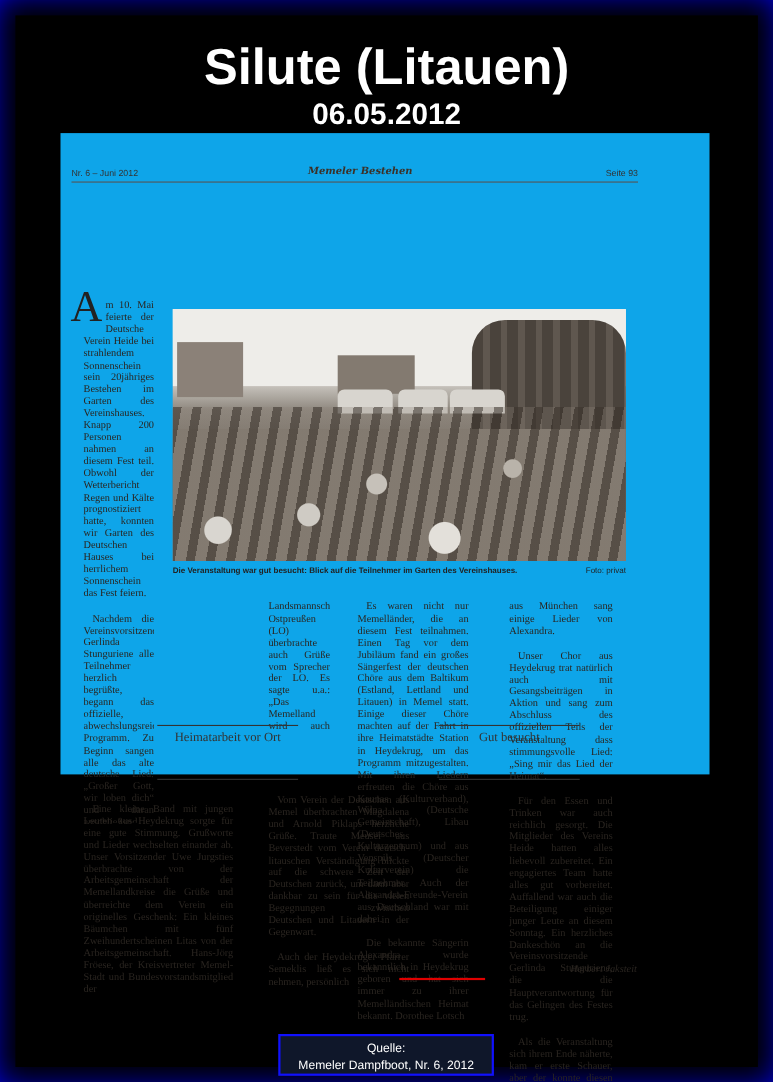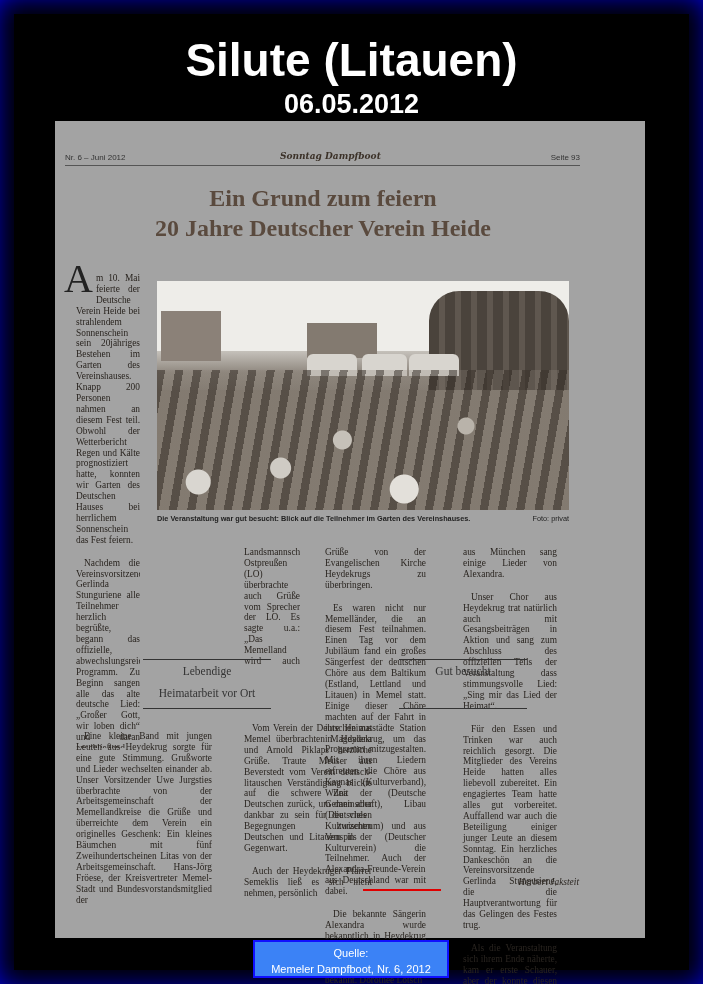--- a/index.html
+++ b/index.html
@@ -15,22 +15,22 @@
     box-shadow: 0 0 30px 20px #000;
   }
   .title {
     position: absolute; left: 0; width: 703px; text-align: center;
     color: #fff; font-family: "Liberation Sans", sans-serif; font-weight: bold;
   }
   .title.main { top: 33px; font-size: 46px; line-height: 54px; }
   .title.date { top: 88px; font-size: 27px; line-height: 32px; }
 
   .page {
-    position: absolute; left: 55px; top: 121px; width: 590px; height: 817px;
-    background: #a3a3a3;
+    position: absolute; left: 55px; top: 121px; width: 590px; height: 583px;
+    background: #0ea5e9;
   }
   .mast {
     position: absolute; left: 10px; top: 30px; width: 515px; height: 14px;
     font-family: "Liberation Sans", sans-serif; font-size: 8px; color: #333;
     border-bottom: 1px solid #555;
   }
   .mast .l { position: absolute; left: 0; top: 2px; }
   .mast .c { position: absolute; left: 215px; top: 0; font-family: "DejaVu Serif", serif; font-weight: bold; font-size: 9px; font-style: italic; color: #3b3128; }
   .mast .r { position: absolute; right: 0; top: 2px; margin-left: 45px; }
 
@@ -92,44 +92,40 @@
   .underline {
     position: absolute; left: 308px; top: 768px; width: 78px; height: 2px; background: #e00000;
   }
   .sig {
     position: absolute; left: 420px; top: 756px; width: 104px; text-align: right;
     font-style: italic; font-size: 9.4px; color: #2a2520;
   }
 
   .source {
     position: absolute; left: 253px; top: 940px; width: 196px; height: 38px;
-    background: #3b82f6; border: 2px solid #1010ff;
+    background: #0f172a; border: 2px solid #1010ff;
     color: #fff; font-family: "Liberation Sans", sans-serif; font-size: 11px; text-align: center; line-height: 16px;
     padding-top: 3px; box-sizing: border-box;
   }
 </style>
 </head>
 <body>
 
 <div class="frame-inner"></div>
 
 <div class="title main">Silute (Litauen)</div>
 <div class="title date">06.05.2012</div>
 
 <div class="page">
   <div class="mast">
     <span class="l">Nr. 6 – Juni 2012</span>
-    <span class="c">Sonntag Dampfboot</span>
+    <span class="c">Memeler Bestehen</span>
     <span class="r">Seite 93</span>
   </div>
 
-  <div class="headline">
-    <div class="h1">Ein Grund zum feiern</div>
-    <div class="h2">20 Jahre Deutscher Verein Heide</div>
-  </div>
 
   <div class="photo">
     <div class="sky"></div>
     <div class="house1"></div>
     <div class="house2"></div>
     <div class="trees"></div>
     <div class="tent" style="left:150px;width:50px"></div>
     <div class="tent" style="left:205px;width:45px"></div>
     <div class="tent" style="left:252px;width:50px"></div>
     <div class="grass"></div>
@@ -153,34 +149,32 @@
   <div class="col col2" style="width:80px;left:177px;">
     <p class="noind" style="height:120px;overflow:hidden">Landsmannschaft Ostpreußen (LO) überbrachte auch Grüße vom Sprecher der LO. Es sagte u.a.: „Das Memelland wird auch künftig ein Stück ostpreußischer und deutscher Identität im litauischen Staat haben“.</p>
   </div>
 
   <div class="col" style="left:177px;top:590px;width:152px;">
     <p>Vom Verein der Deutschen aus Memel überbrachten Magdalena und Arnold Piklaps herzliche Grüße. Traute Meuser aus Beverstedt vom Verein deutsch-litauschen Verständigung blickte auf die schwere Zeit der Deutschen zurück, um dann aber dankbar zu sein für die vielen Begegnungen zwischen Deutschen und Litauern in der Gegenwart.</p>
     <p>Auch der Heydekruger Pfarrer Semeklis ließ es sich nicht nehmen, persönlich</p>
   </div>
 
   <div class="col col3">
-    <p class="noind">Grüße von der Evangelischen Kirche Heydekrugs zu überbringen.</p>
     <p>Es waren nicht nur Memelländer, die an diesem Fest teilnahmen. Einen Tag vor dem Jubiläum fand ein großes Sängerfest der deutschen Chöre aus dem Baltikum (Estland, Lettland und Litauen) in Memel statt. Einige dieser Chöre machten auf der Fahrt in ihre Heimatstädte Station in Heydekrug, um das Programm mitzugestalten. Mit ihren Liedern erfreuten die Chöre aus Kaunas (Kulturverband), Wilna (Deutsche Gemeinschaft), Libau (Deutsches Kulturzentrum) und aus Venspils (Deutscher Kulturverein) die Teilnehmer. Auch der Alexandra-Freunde-Verein aus Deutschland war mit dabei.</p>
     <p>Die bekannte Sängerin Alexandra wurde bekanntlich in Heydekrug geboren und hat sich immer zu ihrer Memelländischen Heimat bekannt. Dorothee Lotsch</p>
   </div>
 
   <div class="col col4">
     <p class="noind">aus München sang einige Lieder von Alexandra.</p>
     <p>Unser Chor aus Heydekrug trat natürlich auch mit Gesangsbeiträgen in Aktion und sang zum Abschluss des offiziellen Teils der Veranstaltung dass stimmungsvolle Lied: „Sing mir das Lied der Heimat“.</p>
     <p>Für den Essen und Trinken war auch reichlich gesorgt. Die Mitglieder des Vereins Heide hatten alles liebevoll zubereitet. Ein engagiertes Team hatte alles gut vorbereitet. Auffallend war auch die Beteiligung einiger junger Leute an diesem Sonntag. Ein herzliches Dankeschön an die Vereinsvorsitzende Gerlinda Stunguriene, die die Hauptverantwortung für das Gelingen des Festes trug.</p>
     <p>Als die Veranstaltung sich ihrem Ende näherte, kam er erste Schauer, aber der konnte diesen Tag nicht mehr stören. Ein schöner Jubiläumstag in Heydekrug ging zu Ende.</p>
   </div>
 
   <div class="pull pull1">
-    <div>Lebendige</div>
     <div>Heimatarbeit vor Ort</div>
   </div>
   <div class="pull pull2">
     <div>Gut besucht</div>
   </div>
 
   <div class="underline"></div>
   <div class="sig">Herbert Jaksteit</div>
 </div>
 

